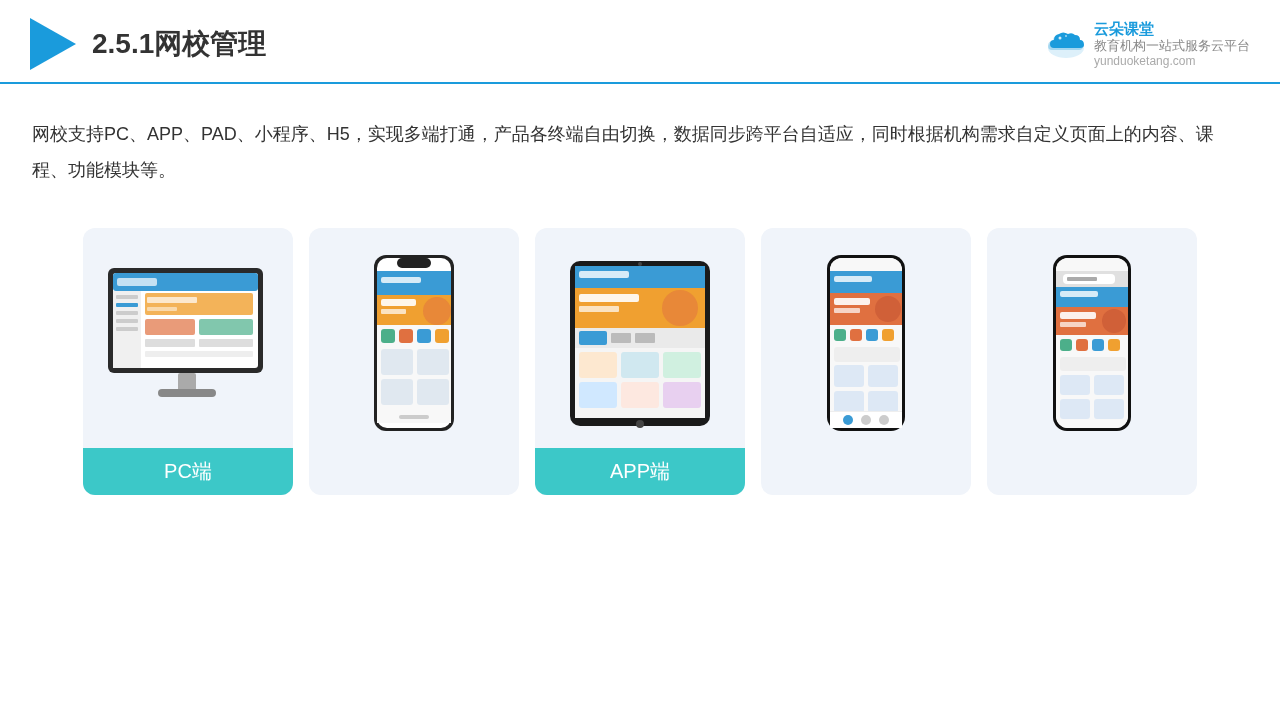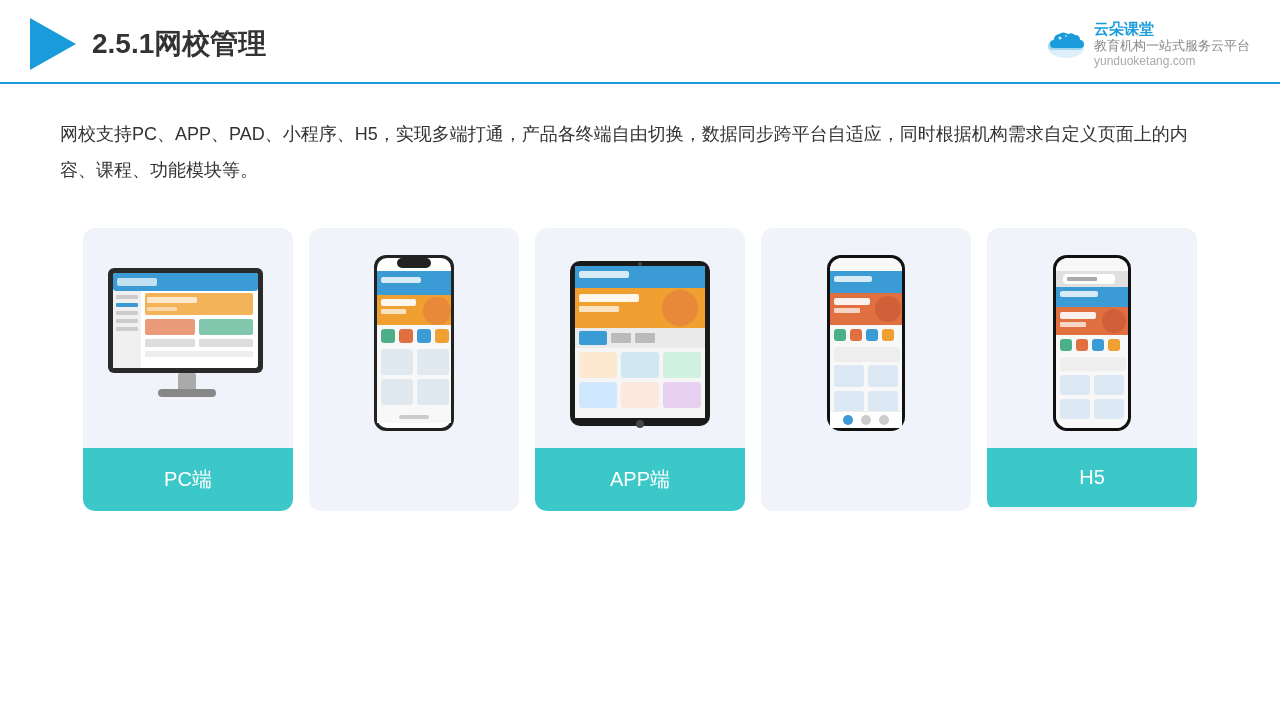--- a/index.html
+++ b/index.html
@@ -66,21 +66,21 @@
       font-size: 13px;
       color: #888;
     }
     .brand-url {
       font-size: 12px;
       color: #aaa;
     }
 
     
     .description {
-      padding: 32px 60px 20px 60px;
+      padding: 32px 60px 20px 32px;
       font-size: 18px;
       color: #333;
       line-height: 2;
     }
 
     
     .cards-container {
       display: flex;
       gap: 16px;
       padding: 20px 60px;
@@ -106,21 +106,21 @@
       padding: 20px 10px 10px 10px;
     }
 
     .card-label {
       width: 100%;
       background: #3cc8c8;
       color: white;
       text-align: center;
       font-size: 20px;
       font-weight: 500;
-      padding: 18px 0;
+      padding: 10px 0;
     }
 
     
     .pc-monitor {
       width: 170px;
       height: 160px;
     }
 
     
     .phone-device {
@@ -340,16 +340,15 @@
         <rect x="45" y="86" width="12" height="12" rx="3" fill="#3a9bd5"></rect>
         <rect x="61" y="86" width="12" height="12" rx="3" fill="#f0a030"></rect>
 
         <rect x="13" y="104" width="66" height="14" rx="3" fill="#eee"></rect>
         <rect x="13" y="122" width="30" height="20" rx="3" fill="#dde8f5"></rect>
         <rect x="47" y="122" width="30" height="20" rx="3" fill="#dde8f5"></rect>
         <rect x="13" y="146" width="30" height="20" rx="3" fill="#dde8f5"></rect>
         <rect x="47" y="146" width="30" height="20" rx="3" fill="#dde8f5"></rect>
       </svg>
     </div>
-    <div class="card-label">H5</div>
   </div>
 
 </div>
 
 </body></html>

